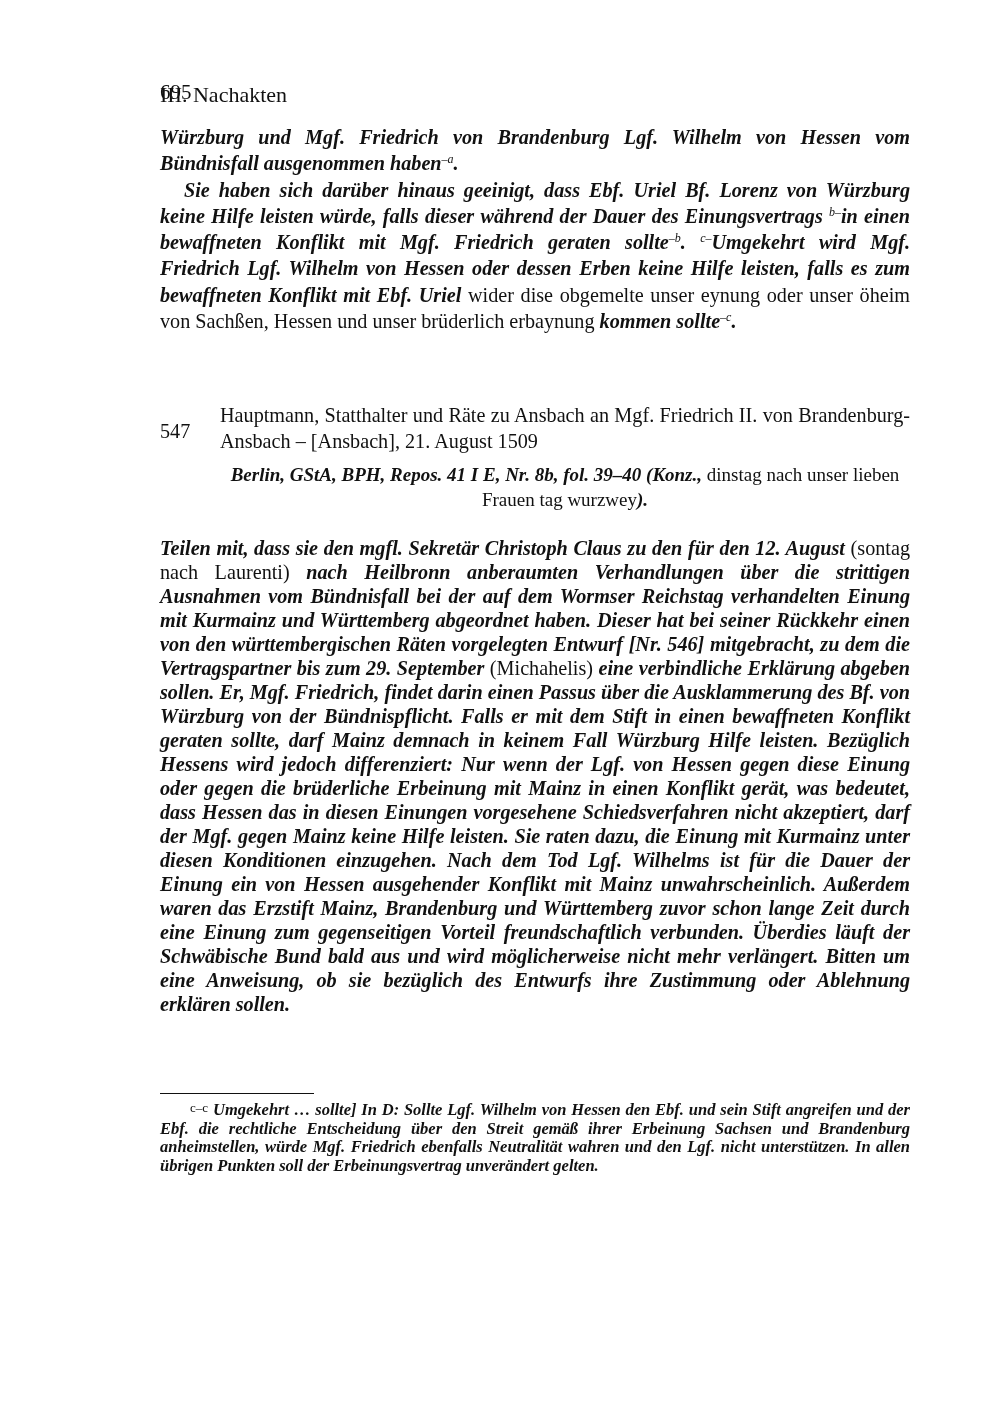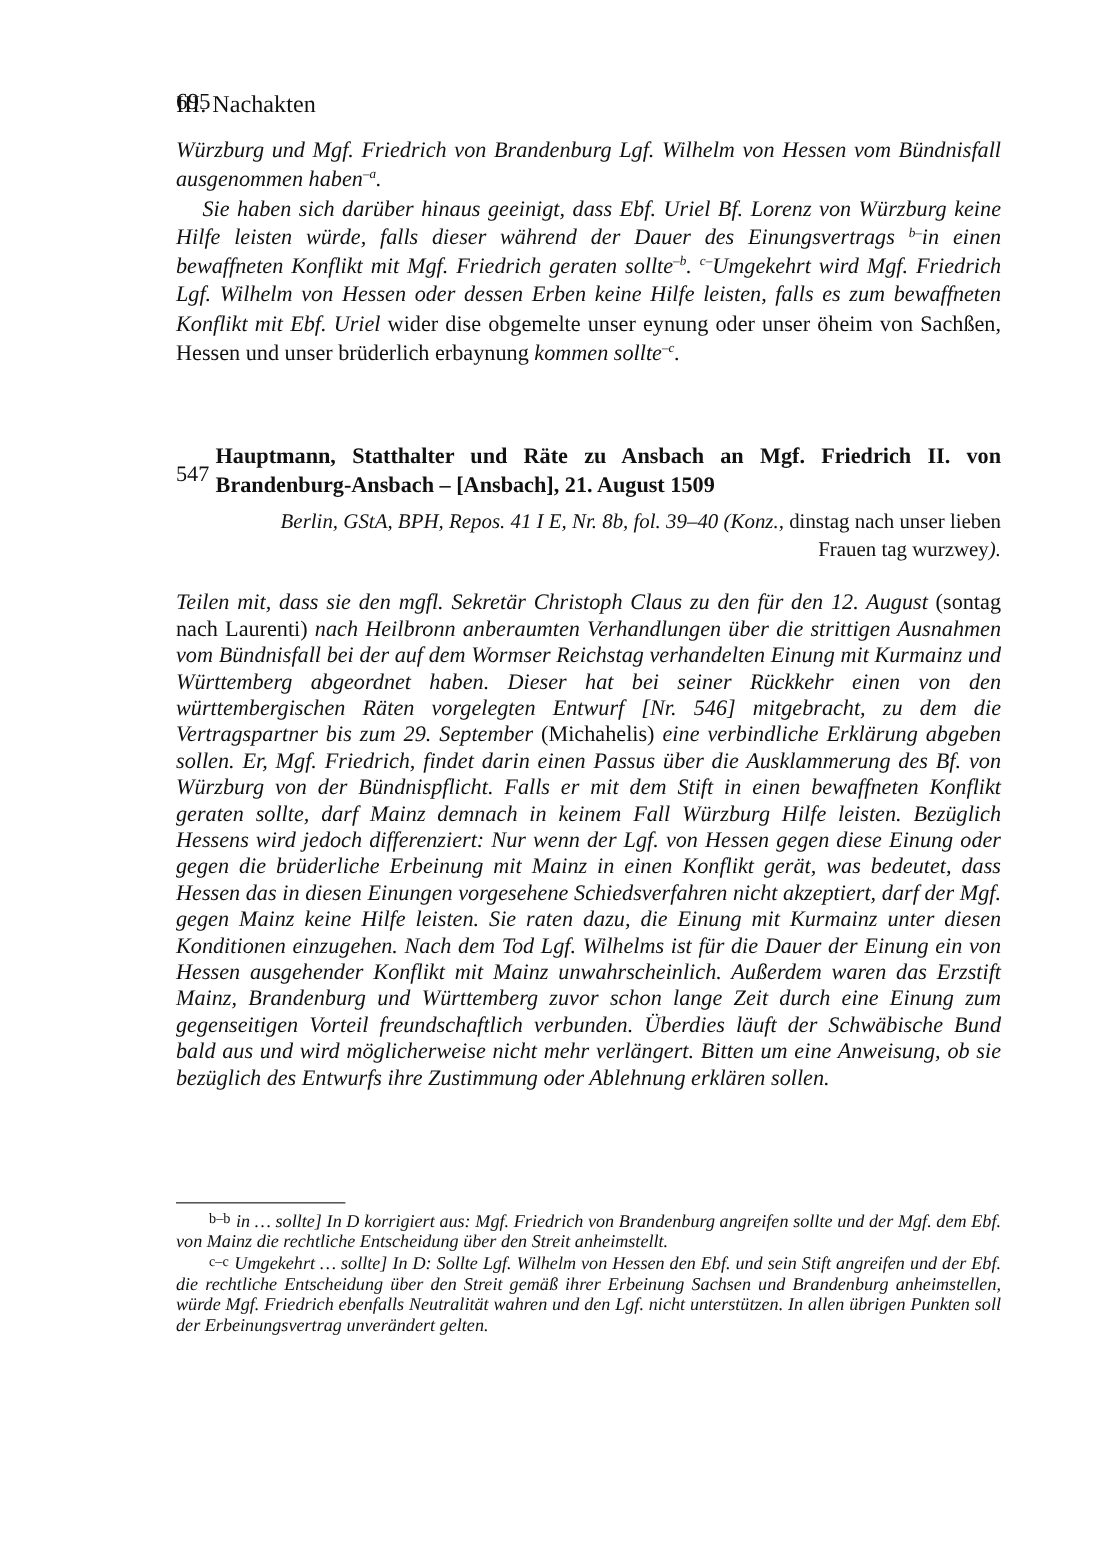--- a/index.html
+++ b/index.html
@@ -5,26 +5,26 @@
   html, body { margin: 0; padding: 0; background: #ffffff; }
   body { width: 1004px; height: 1418px; position: relative; overflow: hidden;
          font-family: "Liberation Serif", "DejaVu Serif", serif; color: #111; }
   .page { position: absolute; left: 160px; top: 0; width: 750px; }
   .header { position: absolute; top: 80px; left: 0; width: 750px; height: 26px; font-size: 21px; }
   .page-num { position: absolute; left: 0; top: 0; }
   .running-head { position: absolute; left: 0; width: 750px; font-size: 22px; top: 2px; }
   .body { position: absolute; top: 124px; left: 0; width: 750px; font-size: 20.2px; line-height: 26.3px; text-align: justify; }
   .body p { margin: 0; }
   .indent { text-indent: 24px; }
-  i { font-style: italic; }
+  i { font-style: italic; font-weight: bold; }
   sup.fn { font-size: 12px; vertical-align: 7px; line-height: 0; font-style: italic; }
   .entry { position: absolute; top: 402px; left: 0; width: 750px; font-size: 20.2px; line-height: 26px; }
   .entry-num { position: absolute; left: 0; top: 16px; }
-  .entry-title { margin-left: 36px; text-align: justify; font-weight: bold; }
-  .entry-source { margin-left: 60px; margin-top: 8px; text-align: right; font-size: 19px; line-height: 25px; }
+  .entry-title { margin-left: 60px; text-align: justify; }
+  .entry-source { margin-left: 60px; margin-top: 8px; text-align: center; font-size: 19px; line-height: 25px; }
   .regest { position: absolute; top: 516px; left: 0; width: 750px; font-size: 20.2px; line-height: 24px; text-align: justify; }
   .fn-rule { position: absolute; top: 1093px; left: 0; width: 154px; height: 1px; background: #111; }
   .footnotes { position: absolute; top: 1099px; left: 0; width: 750px; font-size: 16.5px; line-height: 18.6px; text-align: justify; }
   .footnotes p { margin: 0; text-indent: 30px; }
   .fn-label { font-style: normal; font-size: 13px; vertical-align: 3px; margin-right: 5px; }
 </style>
 </head>
 <body>
 
 <div class="page">
@@ -45,17 +45,16 @@
     <div class="entry-source"><i>Berlin, GStA, BPH, Repos. 41 I E, Nr. 8b, fol. 39–40 (Konz.,</i><span> dinstag nach unser lieben Frauen tag wurzwey</span><i>).</i></div>
   </div>
 
   <div class="regest">
     <p><i>Teilen mit, dass sie den mgfl. Sekretär Christoph Claus zu den für den 12. August </i><span>(sontag nach Laurenti)</span><i> nach Heilbronn anberaumten Verhandlungen über die strittigen Ausnahmen vom Bündnisfall bei der auf dem Wormser Reichstag verhandelten Einung mit Kurmainz und Württemberg abgeordnet haben. Dieser hat bei seiner Rückkehr einen von den württembergischen Räten vorgelegten Entwurf [Nr. 546] mitgebracht, zu dem die Vertragspartner bis zum 29. September </i><span>(Michahelis)</span><i> eine verbindliche Erklärung abgeben sollen. Er, Mgf. Friedrich, findet darin einen Passus über die Ausklammerung des Bf. von Würzburg von der Bündnispflicht. Falls er mit dem Stift in einen bewaffneten Konflikt geraten sollte, darf Mainz demnach in keinem Fall Würzburg Hilfe leisten. Bezüglich Hessens wird jedoch differenziert: Nur wenn der Lgf. von Hessen gegen diese Einung oder gegen die brüderliche Erbeinung mit Mainz in einen Konflikt gerät, was bedeutet, dass Hessen das in diesen Einungen vorgesehene Schiedsverfahren nicht akzeptiert, darf der Mgf. gegen Mainz keine Hilfe leisten. Sie raten dazu, die Einung mit Kurmainz unter diesen Konditionen einzugehen. Nach dem Tod Lgf. Wilhelms ist für die Dauer der Einung ein von Hessen ausgehender Konflikt mit Mainz unwahrscheinlich. Außerdem waren das Erzstift Mainz, Brandenburg und Württemberg zuvor schon lange Zeit durch eine Einung zum gegenseitigen Vorteil freundschaftlich verbunden. Überdies läuft der Schwäbische Bund bald aus und wird möglicherweise nicht mehr verlängert. Bitten um eine Anweisung, ob sie bezüglich des Entwurfs ihre Zustimmung oder Ablehnung erklären sollen.</i></p>
   </div>
 
   <div class="fn-rule"></div>
 
   <div class="footnotes">
-    <p><span class="fn-label">b–b</span><i>in … sollte] In D korrigiert aus: Mgf. Friedrich von Brandenburg angreifen sollte und der Mgf. dem Ebf. von Mainz die rechtliche Entscheidung über den Streit anheimstellt.</i></p>
     <p><span class="fn-label">c–c</span><i>Umgekehrt … sollte] In D: Sollte Lgf. Wilhelm von Hessen den Ebf. und sein Stift angreifen und der Ebf. die rechtliche Entscheidung über den Streit gemäß ihrer Erbeinung Sachsen und Brandenburg anheimstellen, würde Mgf. Friedrich ebenfalls Neutralität wahren und den Lgf. nicht unterstützen. In allen übrigen Punkten soll der Erbeinungsvertrag unverändert gelten.</i></p>
   </div>
 
 </div>
 
 </body></html>

